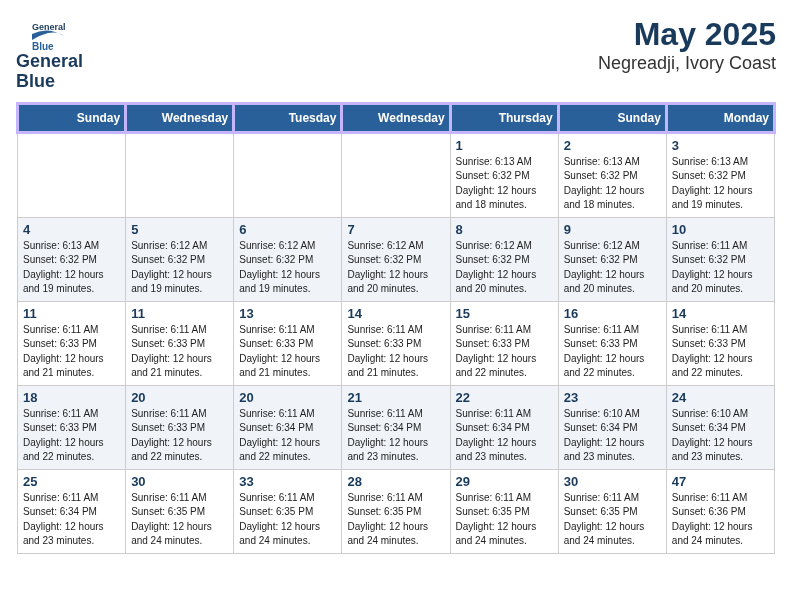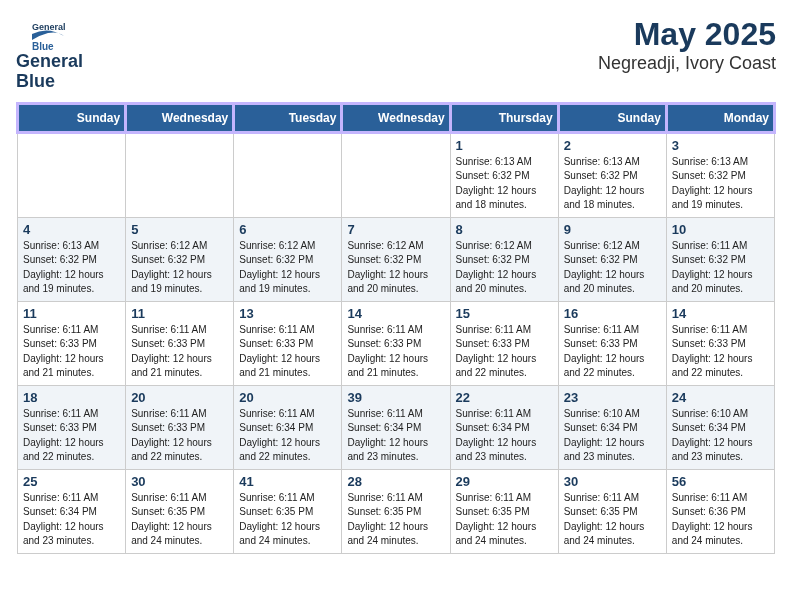--- a/index.html
+++ b/index.html
@@ -211,21 +211,21 @@
         </td>
         <td>
           <div class="day-num">20</div>
           <div class="day-info">Sunrise: 6:11 AM<br>Sunset: 6:33 PM<br>Daylight: 12 hours<br>and 22 minutes.</div>
         </td>
         <td>
           <div class="day-num">20</div>
           <div class="day-info">Sunrise: 6:11 AM<br>Sunset: 6:34 PM<br>Daylight: 12 hours<br>and 22 minutes.</div>
         </td>
         <td>
-          <div class="day-num">39</div>
+          <div class="day-num">21</div>
           <div class="day-info">Sunrise: 6:11 AM<br>Sunset: 6:34 PM<br>Daylight: 12 hours<br>and 23 minutes.</div>
         </td>
         <td>
           <div class="day-num">22</div>
           <div class="day-info">Sunrise: 6:11 AM<br>Sunset: 6:34 PM<br>Daylight: 12 hours<br>and 23 minutes.</div>
         </td>
         <td>
           <div class="day-num">23</div>
           <div class="day-info">Sunrise: 6:10 AM<br>Sunset: 6:34 PM<br>Daylight: 12 hours<br>and 23 minutes.</div>
         </td>
@@ -237,34 +237,34 @@
       <tr>
         <td>
           <div class="day-num">25</div>
           <div class="day-info">Sunrise: 6:11 AM<br>Sunset: 6:34 PM<br>Daylight: 12 hours<br>and 23 minutes.</div>
         </td>
         <td>
           <div class="day-num">30</div>
           <div class="day-info">Sunrise: 6:11 AM<br>Sunset: 6:35 PM<br>Daylight: 12 hours<br>and 24 minutes.</div>
         </td>
         <td>
-          <div class="day-num">41</div>
+          <div class="day-num">33</div>
           <div class="day-info">Sunrise: 6:11 AM<br>Sunset: 6:35 PM<br>Daylight: 12 hours<br>and 24 minutes.</div>
         </td>
         <td>
           <div class="day-num">28</div>
           <div class="day-info">Sunrise: 6:11 AM<br>Sunset: 6:35 PM<br>Daylight: 12 hours<br>and 24 minutes.</div>
         </td>
         <td>
           <div class="day-num">29</div>
           <div class="day-info">Sunrise: 6:11 AM<br>Sunset: 6:35 PM<br>Daylight: 12 hours<br>and 24 minutes.</div>
         </td>
         <td>
           <div class="day-num">30</div>
           <div class="day-info">Sunrise: 6:11 AM<br>Sunset: 6:35 PM<br>Daylight: 12 hours<br>and 24 minutes.</div>
         </td>
         <td>
-          <div class="day-num">56</div>
+          <div class="day-num">47</div>
           <div class="day-info">Sunrise: 6:11 AM<br>Sunset: 6:36 PM<br>Daylight: 12 hours<br>and 24 minutes.</div>
         </td>
       </tr>
     </tbody>
 </table>
 
 </body></html>

